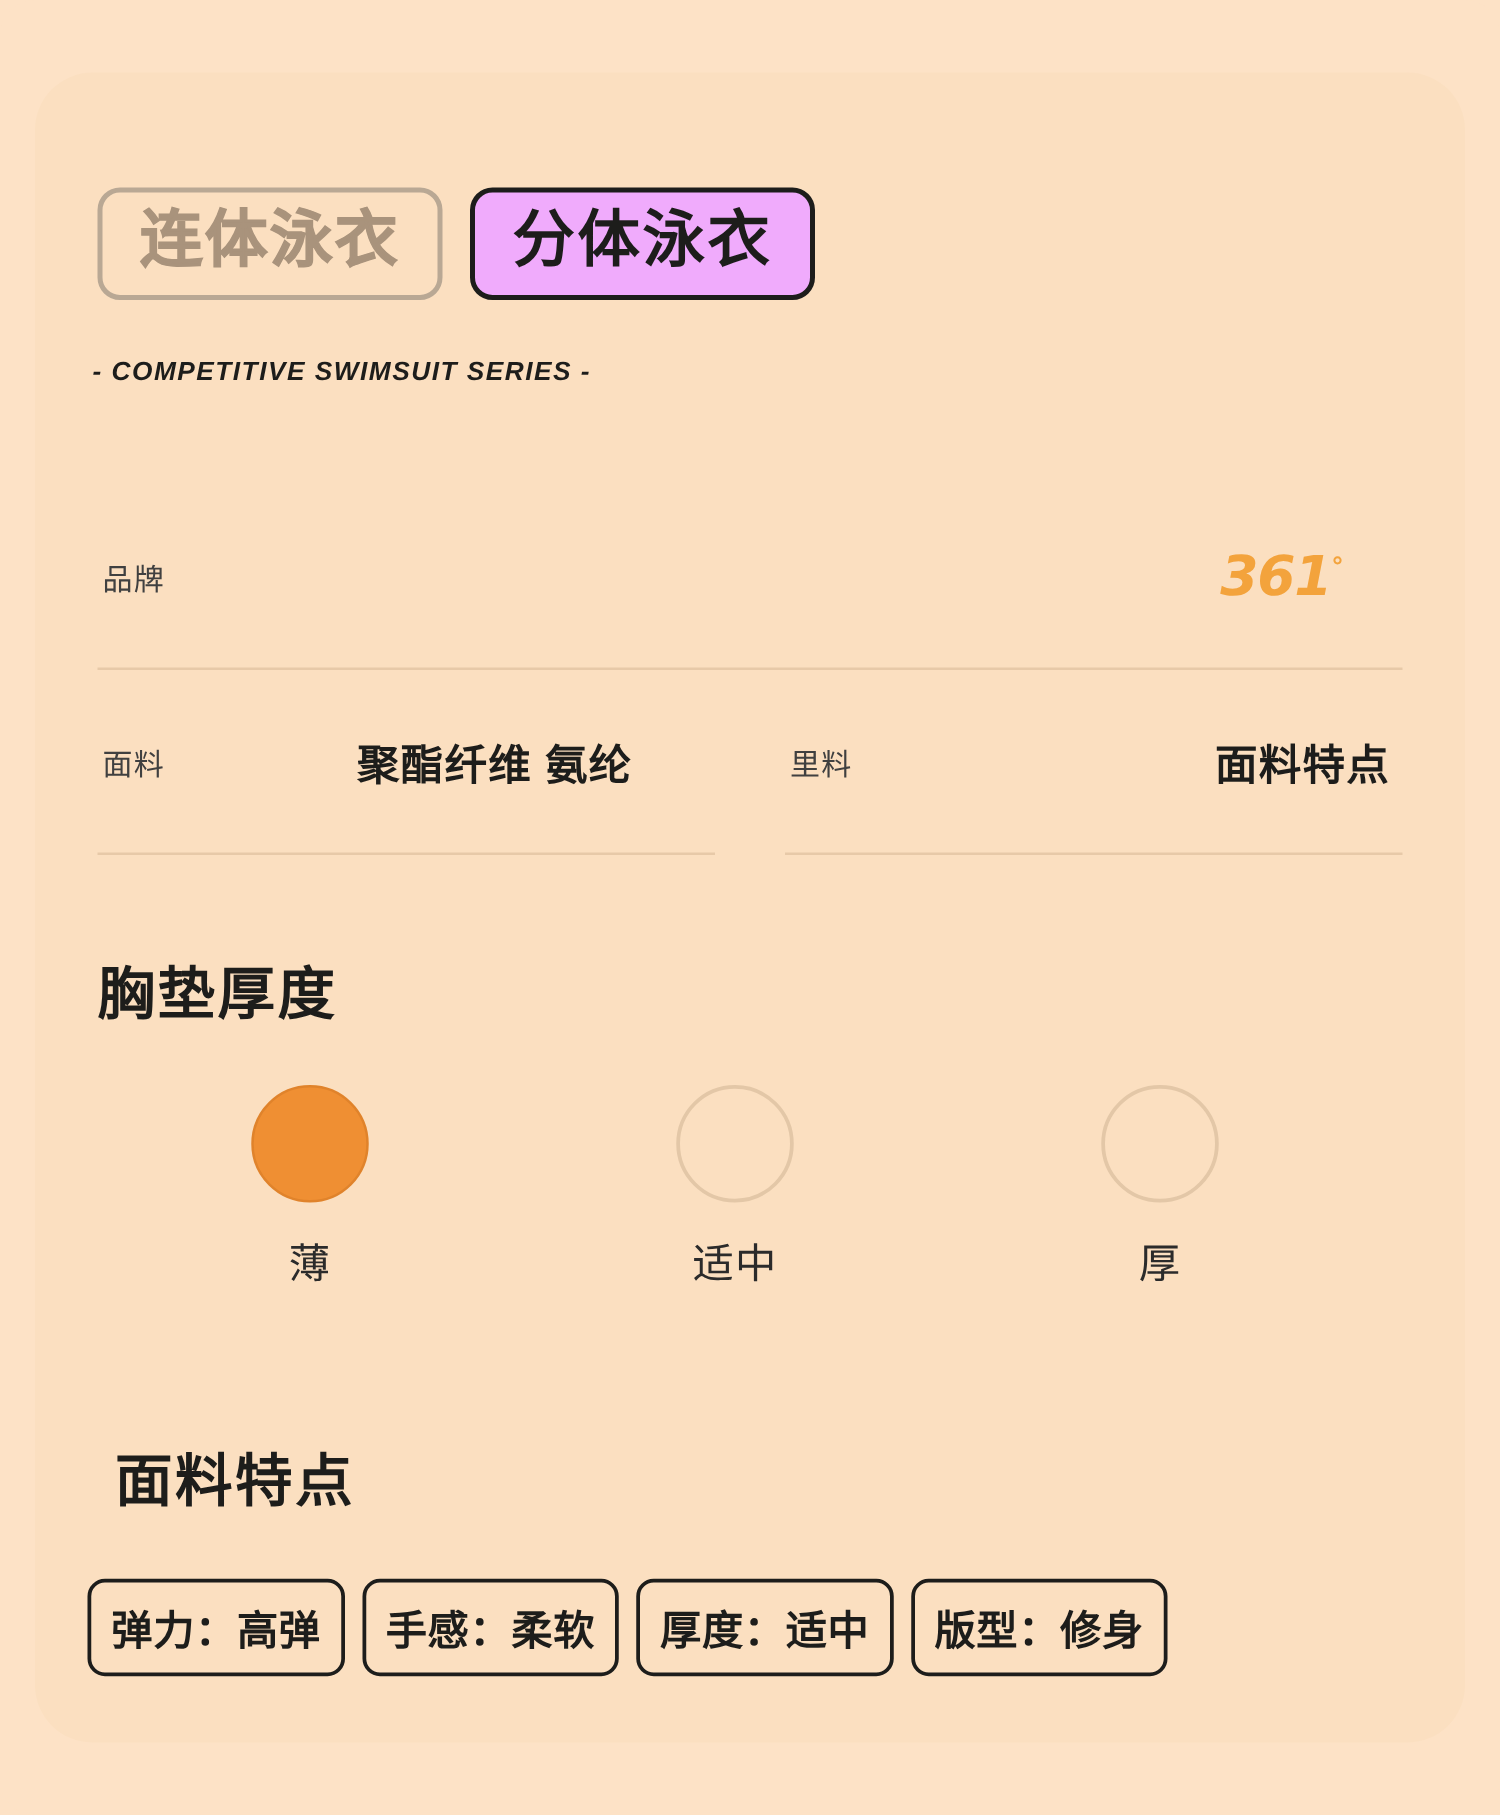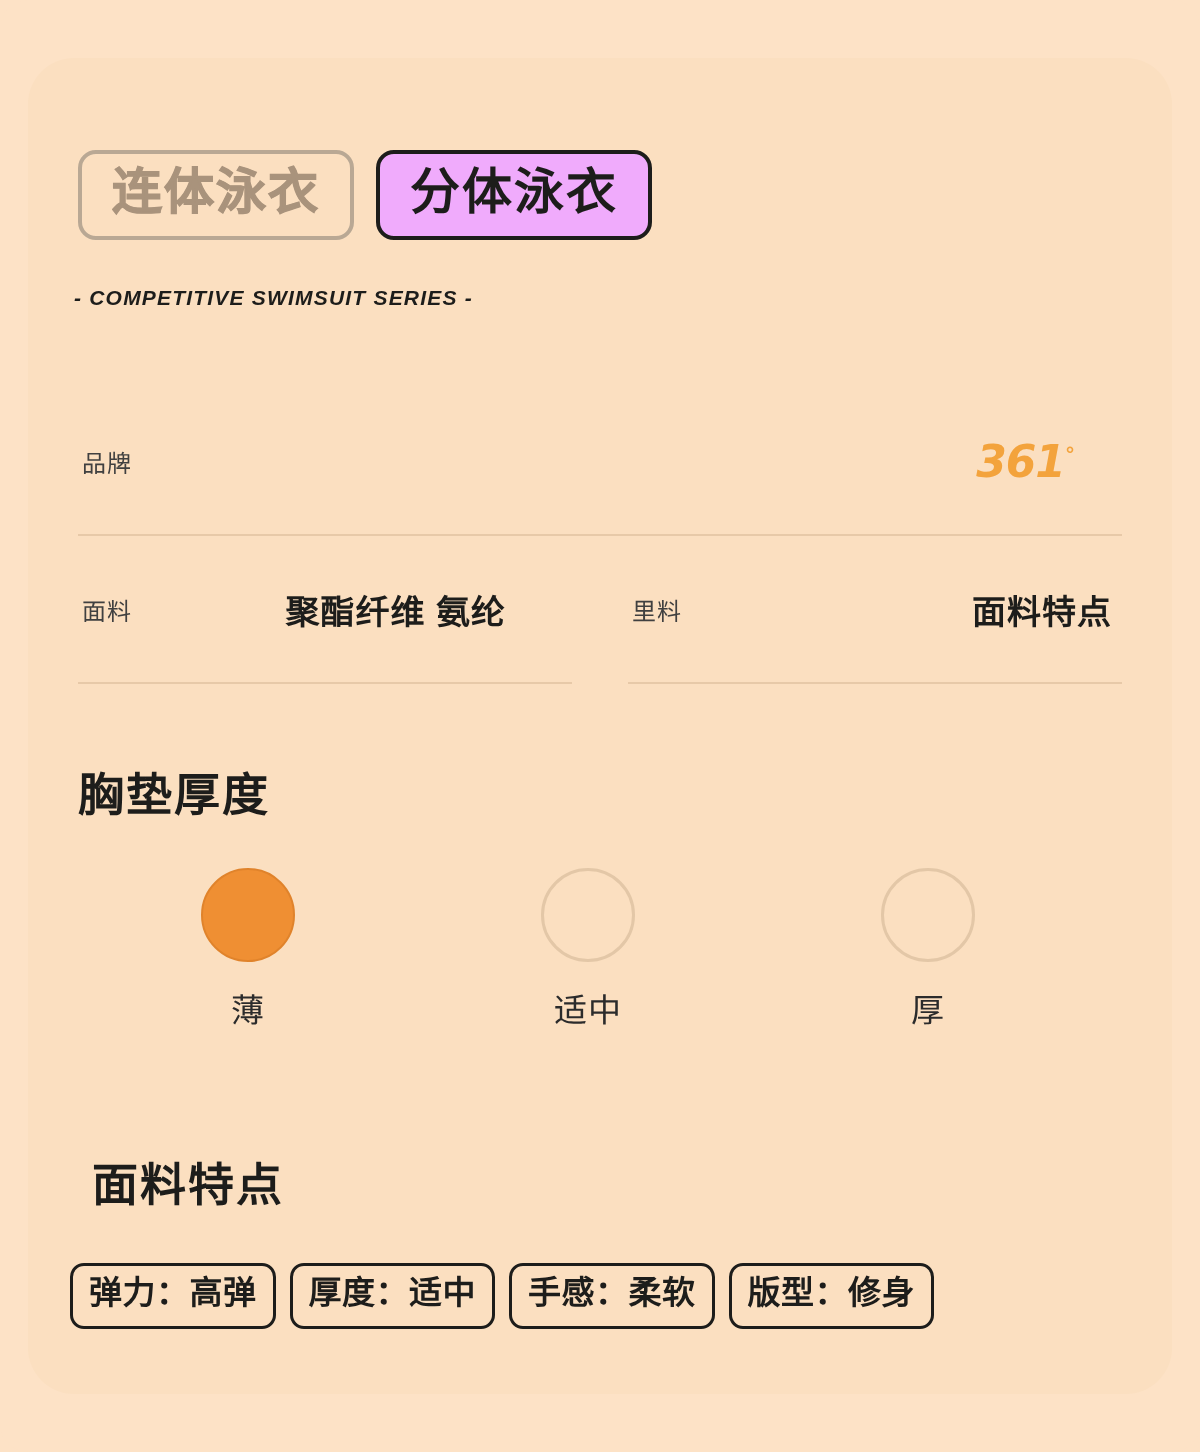--- a/index.html
+++ b/index.html
@@ -184,21 +184,21 @@
   .chips {
     position: absolute;
     left: 42px;
     top: 1205px;
     display: flex;
     gap: 14px;
   }
   .chip {
     border: 3px solid #1d1d1b;
     border-radius: 14px;
-    padding: 0 16px 12px 16px;
+    padding: 12px 16px 12px 16px;
     font-size: 33px;
     font-weight: 700;
     color: #1d1d1b;
     letter-spacing: 0.5px;
     white-space: nowrap;
     background: transparent;
   }
 </style>
 </head>
 <body>
@@ -255,19 +255,19 @@
       <div class="pad-option">
         <div class="pad-dot off"></div>
         <div class="pad-label">厚</div>
       </div>
     </div>
 
     <div class="section-title" id="feature-title">面料特点</div>
 
     <div class="chips">
       <div class="chip">弹力：高弹</div>
+      <div class="chip">手感：柔软</div>
       <div class="chip">厚度：适中</div>
-      <div class="chip">手感：柔软</div>
       <div class="chip">版型：修身</div>
     </div>
 
   </div>
 </div>
 
 </body></html>

